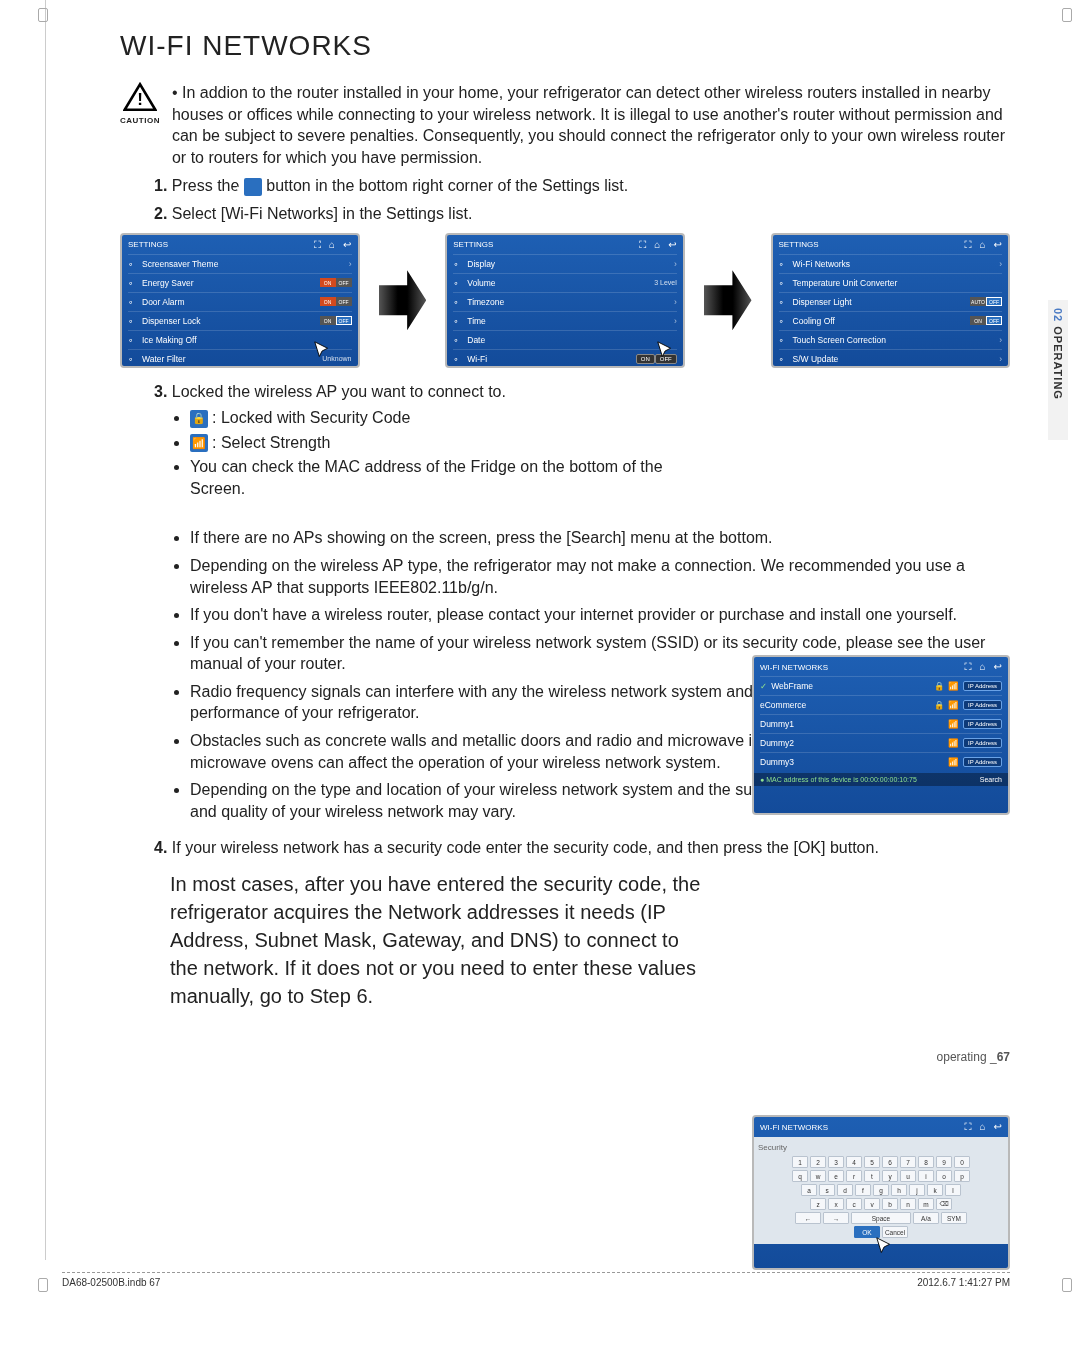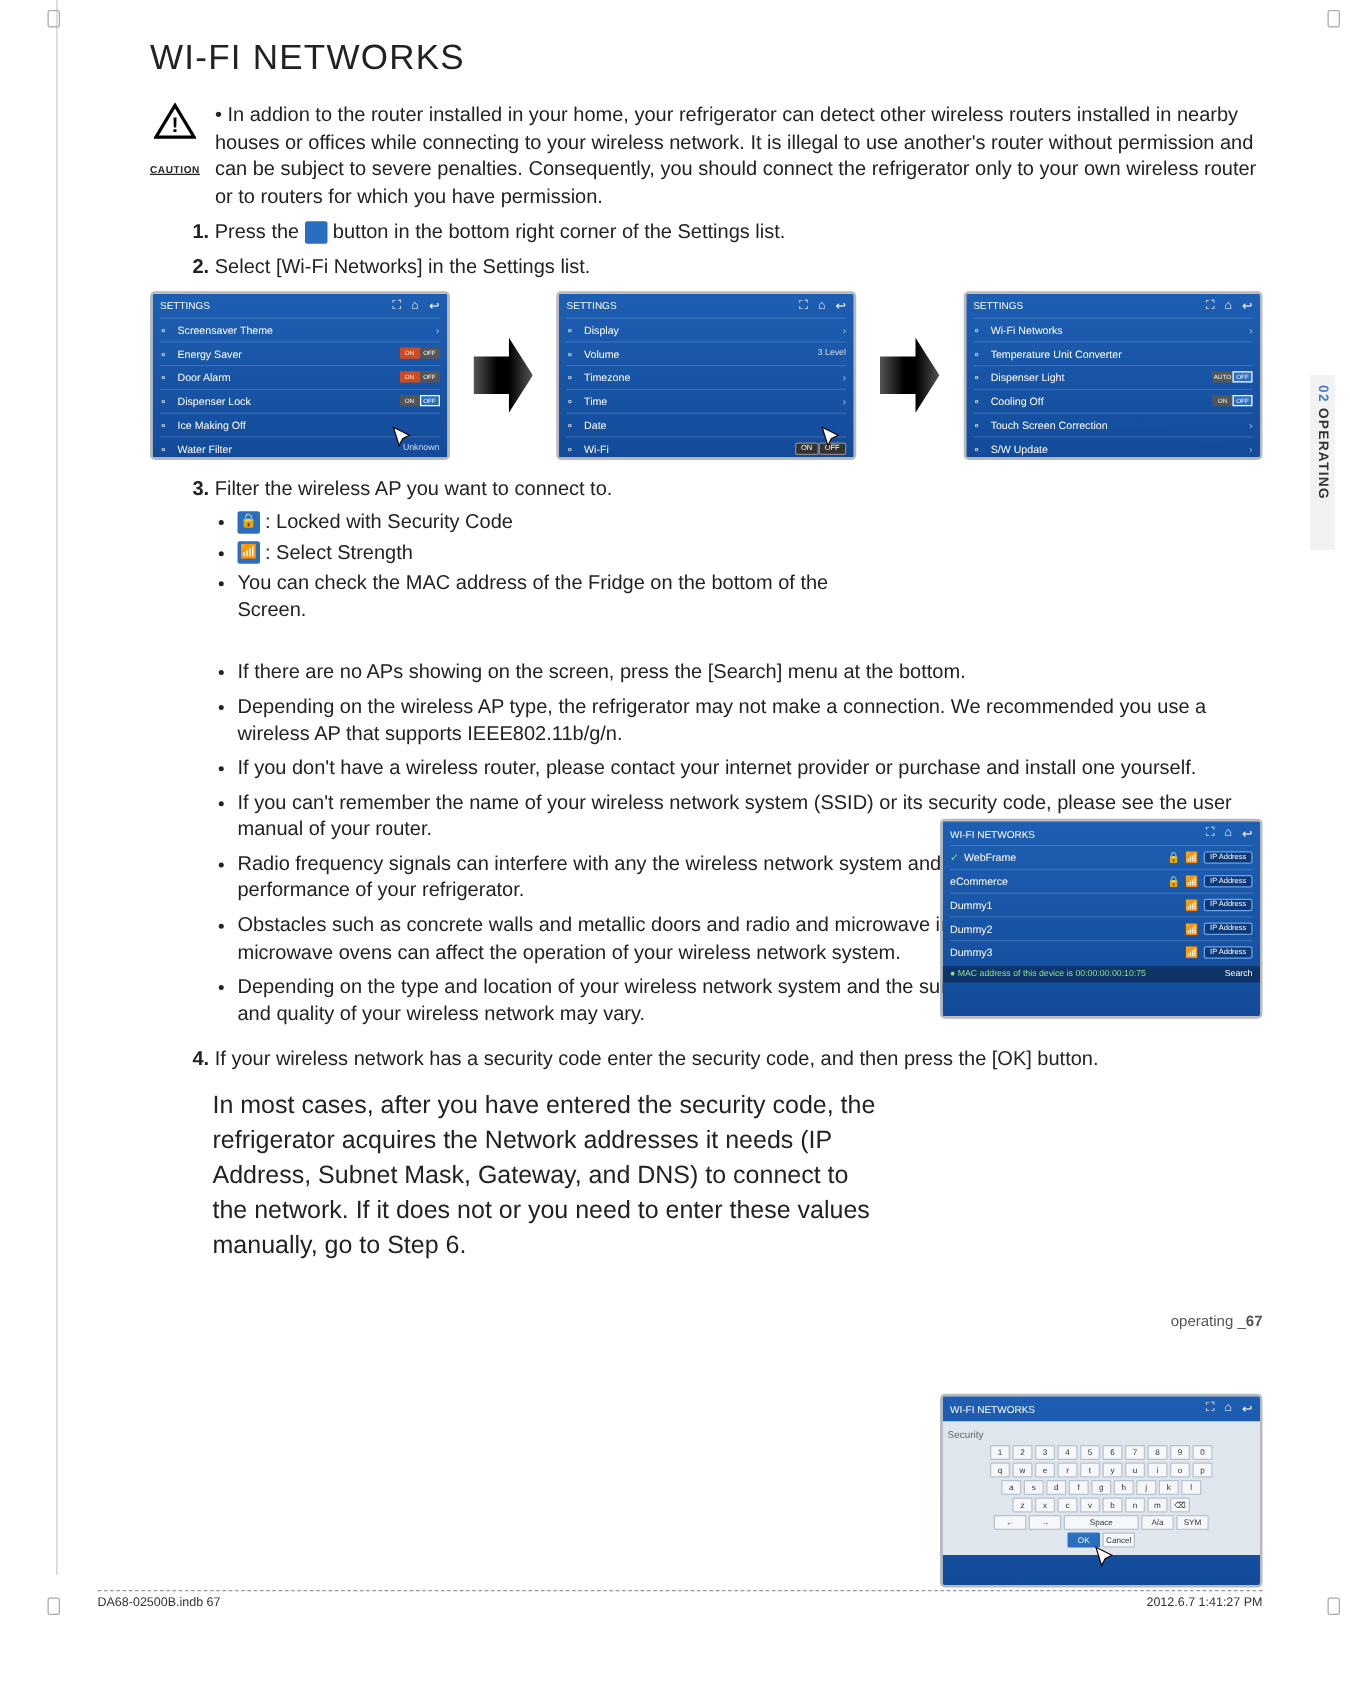--- a/index.html
+++ b/index.html
@@ -4,21 +4,21 @@
 <style>
   * { box-sizing: border-box; margin: 0; padding: 0; }
   body { font-family: Arial, Helvetica, sans-serif; font-size: 14px; color: #222; background: #fff; width: 1080px; margin: 0 auto; position: relative; }
   .page { padding: 30px 70px 40px 120px; position: relative; min-height: 1300px; }
   .vline { position: absolute; left: 45px; top: 0; bottom: 40px; width: 1px; background: #ccc; }
   .h1 { font-size: 28px; font-weight: normal; letter-spacing: 1px; margin-bottom: 20px; }
   .intro { font-size: 16px; margin-bottom: 10px; line-height: 1.4; }
   .caution-row { display: flex; gap: 12px; margin-bottom: 6px; }
   .caution-icon { width: 45px; text-align: center; }
   .caution-icon svg { width: 34px; height: 30px; }
-  .caution-label { font-size: 8px; font-weight: bold; letter-spacing: 0.5px; margin-top: 16px; text-decoration: underline; }
+  .caution-label { font-size: 8px; font-weight: bold; letter-spacing: 0.5px; margin-top: 1px; }
   .caution-text { font-size: 16px; line-height: 1.35; }
   .num { font-weight: bold; }
   .step { font-size: 16px; margin: 4px 0 4px 34px; text-indent: -18px; padding-left: 18px; line-height: 1.45; }
   .tick-box { display: inline-flex; width: 18px; height: 18px; background: #2a6fbf; vertical-align: middle; align-items: center; justify-content: center; border-radius: 2px; }
   .tick-box::before { content: "✓"; color: #fff; font-size: 13px; font-weight: bold; }
   .screens-row { display: flex; align-items: center; gap: 19px; margin: 8px 0 12px; }
   .screen { background: linear-gradient(#1e5fb3,#134b9a); border-radius: 4px; width: 250px; height: 135px; color: #fff; font-size: 8px; padding: 4px 6px; position: relative; overflow: hidden; border: 2px solid #b9b9b9; }
   .sc-top { display: flex; justify-content: space-between; align-items: center; margin-bottom: 3px; }
   .sc-top-icons { display: flex; gap: 8px; font-size: 10px; }
   .sc-item { display: flex; justify-content: space-between; align-items: center; border-top: 1px solid rgba(255,255,255,.15); padding: 4px 0; font-size: 8.5px; }
@@ -46,21 +46,21 @@
   .keyboard-screen { position: absolute; right: 70px; top: 1115px; width: 258px; }
   .keyboard-screen .screen { width: 258px; height: 155px; }
   .kb { background: #dfe6ed; margin: 4px -6px -4px; padding: 6px 4px 4px; color: #333; }
   .kb-title { font-size: 8px; color: #666; margin-bottom: 4px; }
   .krow { display: flex; gap: 2px; justify-content: center; margin-bottom: 2px; }
   .key { width: 16px; height: 12px; background: #f5f7fa; border: 1px solid #b9c3cf; font-size: 6.5px; display: flex; align-items: center; justify-content: center; border-radius: 1px; }
   .key.w { width: 26px; }
   .key.sp { width: 60px; }
   .key.ok { background: #2a6fbf; color: #fff; border-color: #2a6fbf; }
   .footer-pg { text-align: right; font-size: 12px; color: #555; margin-top: 40px; }
-  .footer-bar { position: absolute; bottom: 12px; left: 78px; right: 70px; display: flex; justify-content: space-between; font-size: 10px; color: #333; border-top: 1px dashed #999; padding-top: 4px; }
+  .footer-bar { position: absolute; bottom: 12px; left: 62px; right: 70px; display: flex; justify-content: space-between; font-size: 10px; color: #333; border-top: 1px dashed #999; padding-top: 4px; }
   .cut { position: absolute; width: 10px; height: 14px; border: 1px solid #aaa; border-radius: 2px; }
   .cut.tl { top: 8px; left: 38px; } .cut.bl { bottom: 8px; left: 38px; }
   .cut.tr { top: 8px; right: 8px; } .cut.br { bottom: 8px; right: 8px; }
   .cursor-svg { width: 22px; height: 22px; position: absolute; }
 </style>
 </head>
 <body>
 
 <div class="page">
   <div class="vline"></div>
@@ -218,21 +218,21 @@
           </div>
           <div class="sc-item">
             <span class="lbl"><span class="sc-ico">∘</span>S/W Update</span>
             <span style="opacity:.6">›</span>
           </div>
         </div>
 
     </div>
   </div>
 
-  <p class="step"><span class="num">3.</span> <span>Filter the wireless AP you want to connect to.</span></p>
+  <p class="step"><span class="num">3.</span> <span>Locked the wireless AP you want to connect to.</span></p>
   <ul class="sublist">
     <li><span class="inl-ico">🔒</span><span>: Locked with Security Code</span></li>
     <li><span class="inl-ico">📶</span><span>: Select Strength</span></li>
     <li style="max-width:530px"><span>You can check the MAC address of the Fridge on the bottom of the Screen.</span></li>
   </ul>
 
   <div class="screen-right">
     <div class="screen">
       <div class="sc-top">
           <span>WI-FI NETWORKS</span>

